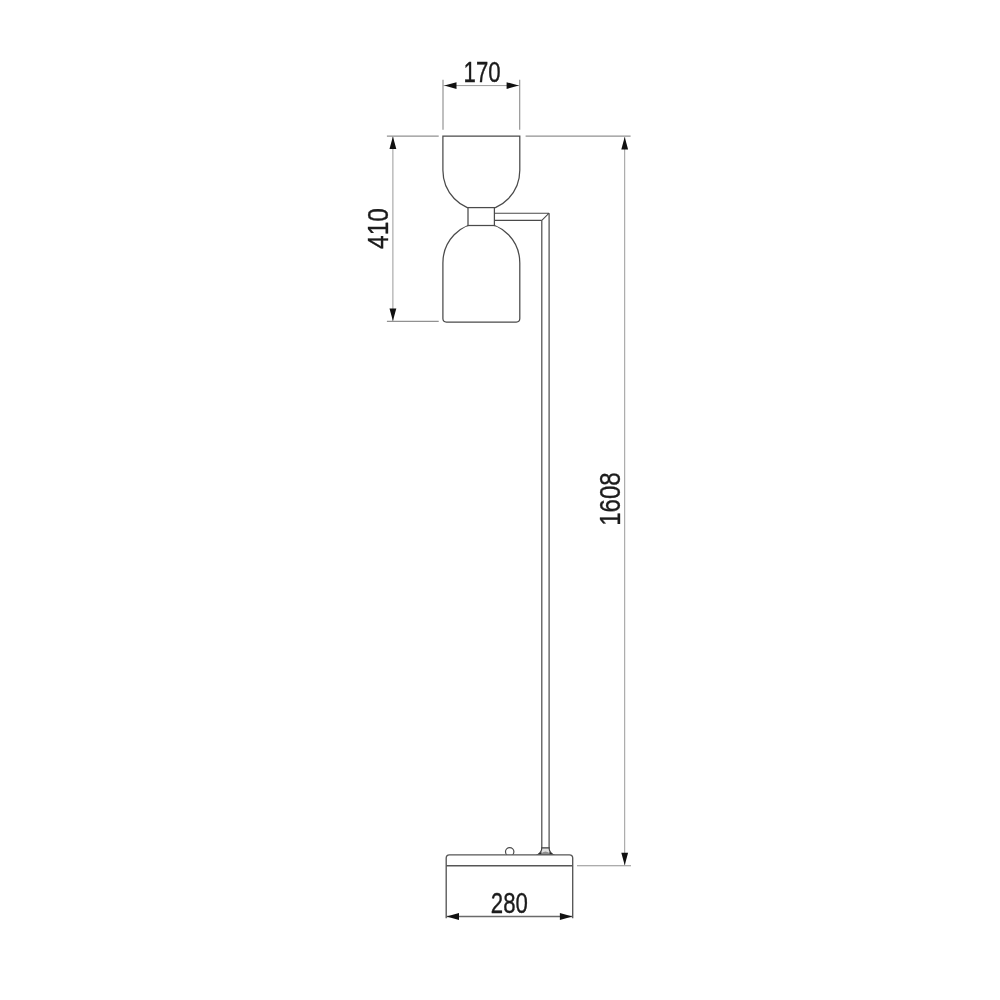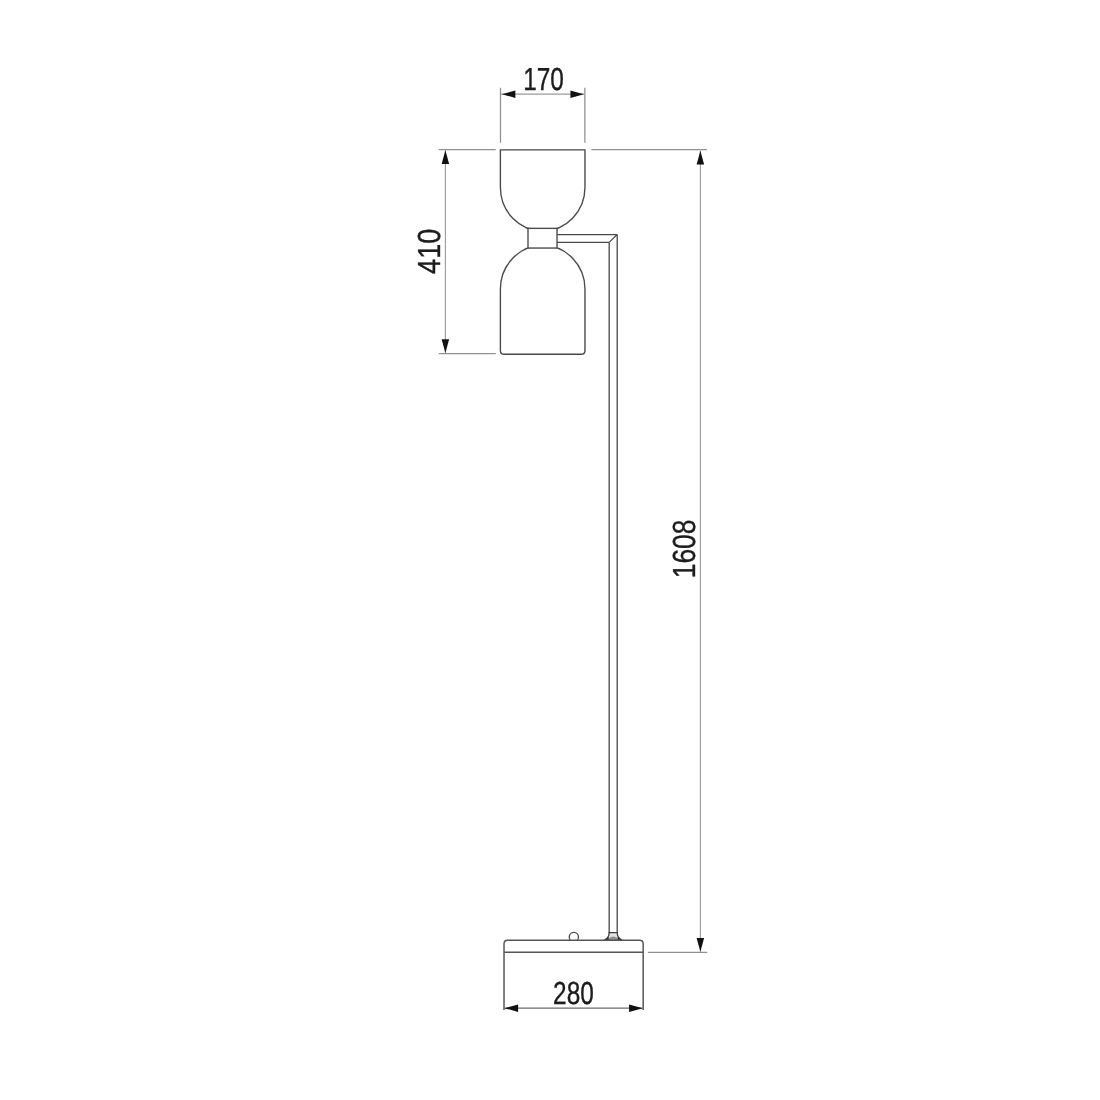--- a/index.html
+++ b/index.html
@@ -1,16 +1,16 @@
 <!DOCTYPE html>
 <html><head>
 <meta charset="utf-8">
 <style>
   html,body{margin:0;padding:0;background:#ffffff;}
-  .page{position:relative;width:824px;height:1000px;background:#ffffff;overflow:hidden;margin-left:12px;}
+  .page{position:relative;width:824px;height:1000px;background:#ffffff;overflow:hidden;}
   svg{position:absolute;left:0;top:0;}
   text{font-family:"Liberation Sans",sans-serif;fill:#1c1c1c;stroke:#1c1c1c;stroke-width:0.35;}
 </style>
 </head>
 <body>
 <div class="page">
 <svg width="1000" height="1000" viewBox="0 0 1000 1000">
 
   <path d="M 442.9 136.2 L 519.8 136.2 L 519.8 170.3 A 38.45 39.8 0 0 1 442.9 170.3 Z" fill="#ffffff" stroke="#4a4a4a" stroke-width="1.25"></path>
 

